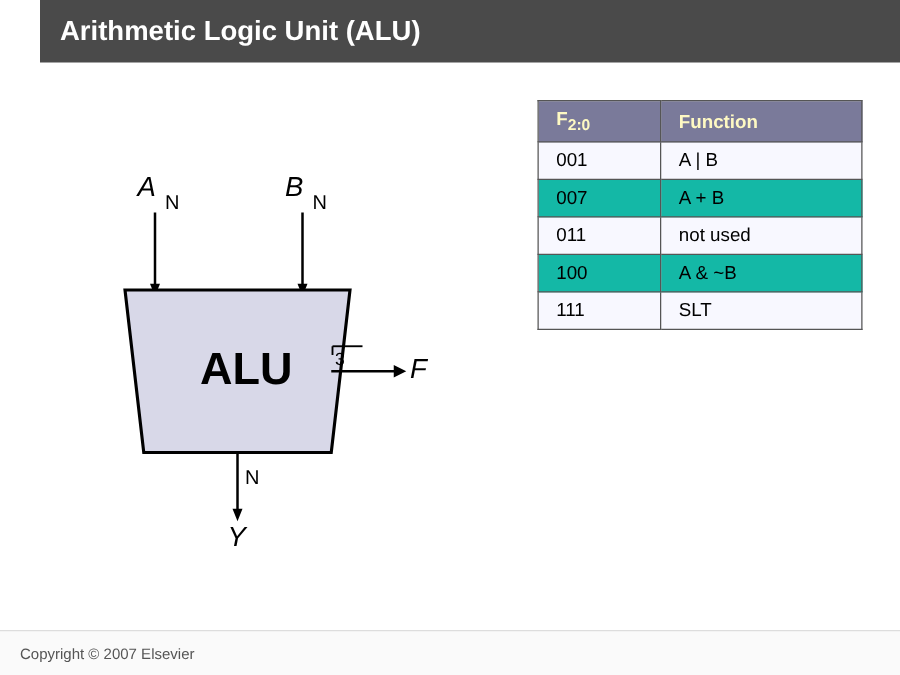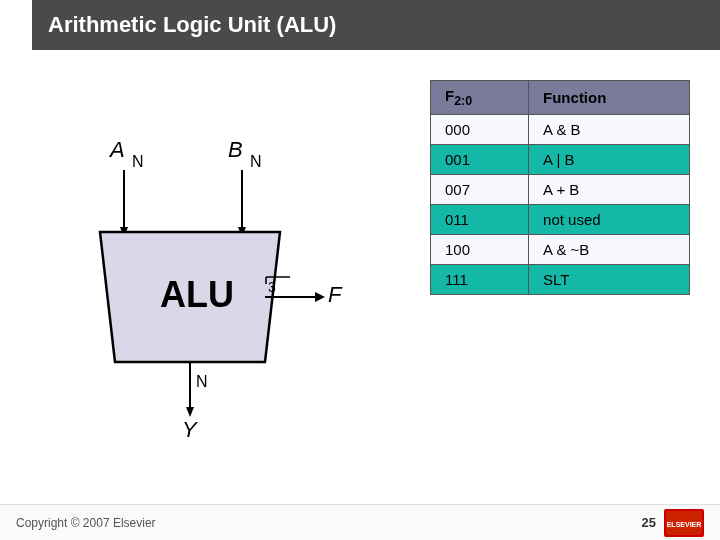--- a/index.html
+++ b/index.html
@@ -61,21 +61,21 @@
 
     table th, table td {
       border: 1px solid #555;
       padding: 6px 14px;
       font-size: 15px;
       text-align: left;
     }
 
     table thead tr th {
       background: #7a7a9a;
-      color: #000000;
+      color: #fef9c3;
       font-weight: bold;
     }
 
     table tbody tr td {
       background: #14b8a6;
     }
 
     table tbody tr:nth-child(odd) td {
       background: #f8f8ff;
     }
@@ -169,24 +169,20 @@
 
   <div class="table-area">
     <table>
       <thead>
         <tr>
           <th>F<sub>2:0</sub></th>
           <th>Function</th>
         </tr>
       </thead>
       <tbody id="table-body">
-      <tr>
-            <td>000</td>
-            <td>A &amp; B</td>
-          </tr>
           <tr>
             <td>001</td>
             <td>A | B</td>
           </tr>
           <tr>
             <td>007</td>
             <td>A + B</td>
           </tr>
           <tr>
             <td>011</td>
@@ -201,22 +197,13 @@
             <td>SLT</td>
           </tr>
         </tbody>
     </table>
   </div>
 
 </div>
 
 <div class="footer">
   <span class="footer-left">Copyright © 2007 Elsevier</span>
-  <div style="display:flex;align-items:center;">
-    <span class="footer-right">25</span>
-    <div class="footer-logo">
-      <svg width="36" height="24" viewBox="0 0 36 24">
-        <rect width="36" height="24" fill="#cc2200" rx="2"></rect>
-        <text x="18" y="16" font-size="7" fill="white" text-anchor="middle" font-weight="bold">ELSEVIER</text>
-      </svg>
-    </div>
-  </div>
 </div>
 
 </body></html>

